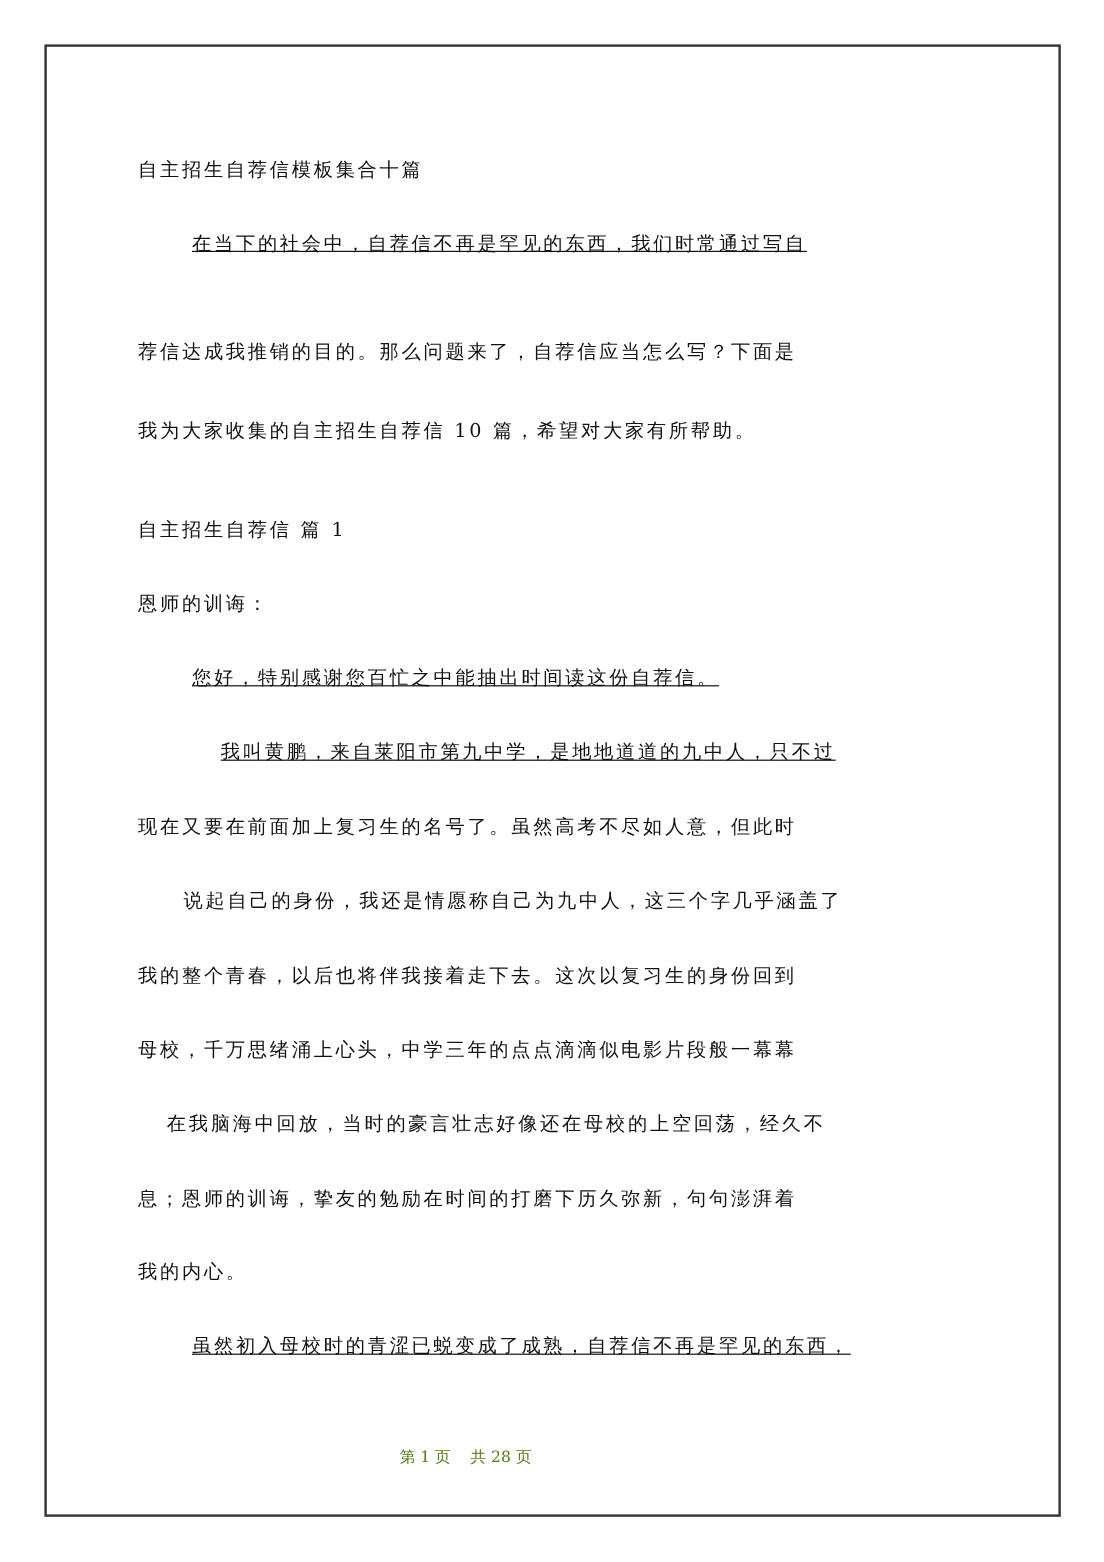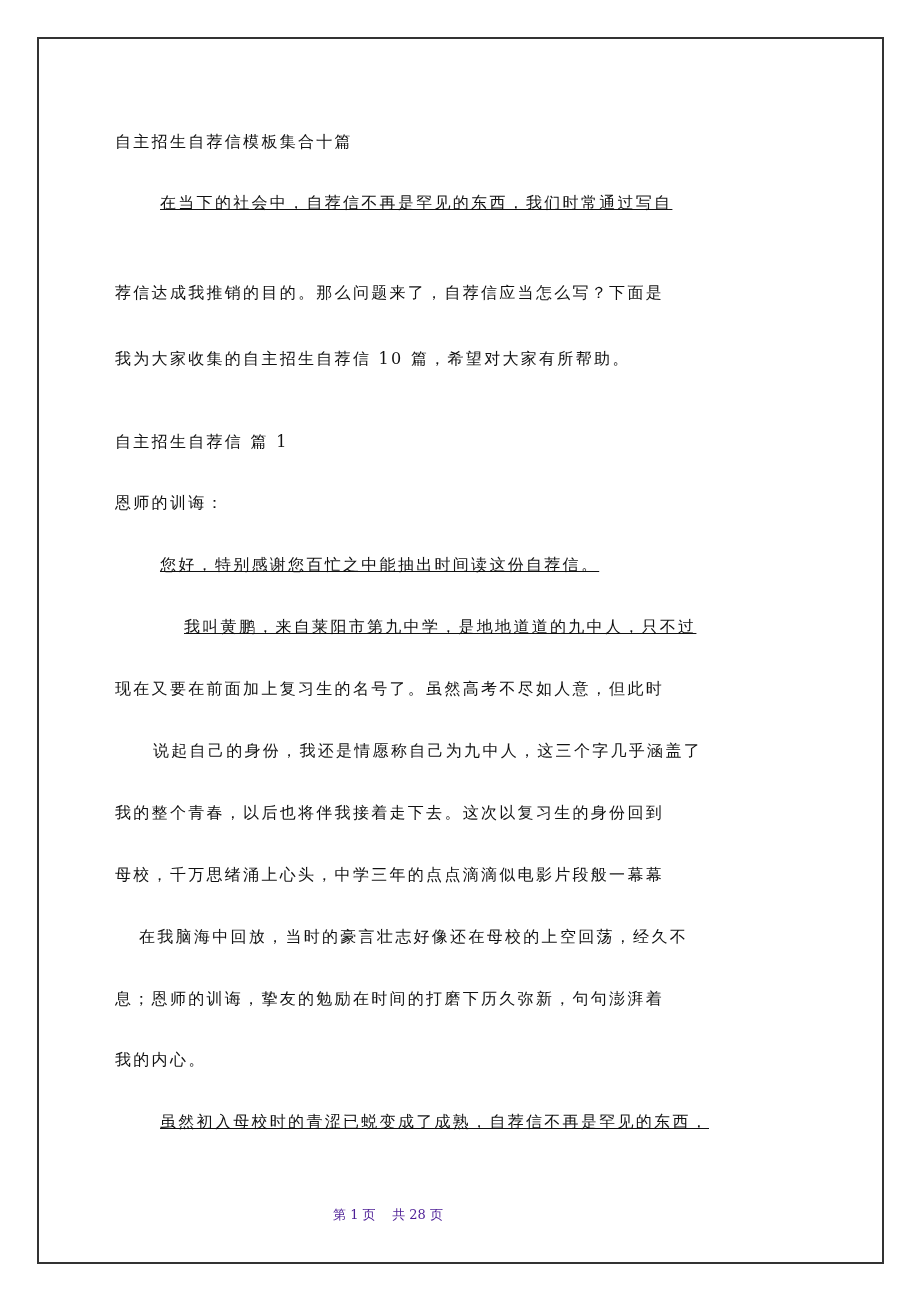--- a/index.html
+++ b/index.html
@@ -34,21 +34,21 @@
   }
   .line.indent { left: 160px; text-decoration: underline; }
   .footer {
     position: absolute;
     left: 0;
     width: 776px;
     top: 1206px;
     text-align: center;
     font-size: 13px;
     line-height: 18px;
-    color: #4c1d95;
+    color: #4d7c0f;
     white-space: pre;
   }
 </style>
 </head>
 <body>
 
 <div class="page-frame"></div>
 
 <div class="line" style="top:130px;">自主招生自荐信模板集合十篇</div>
 

